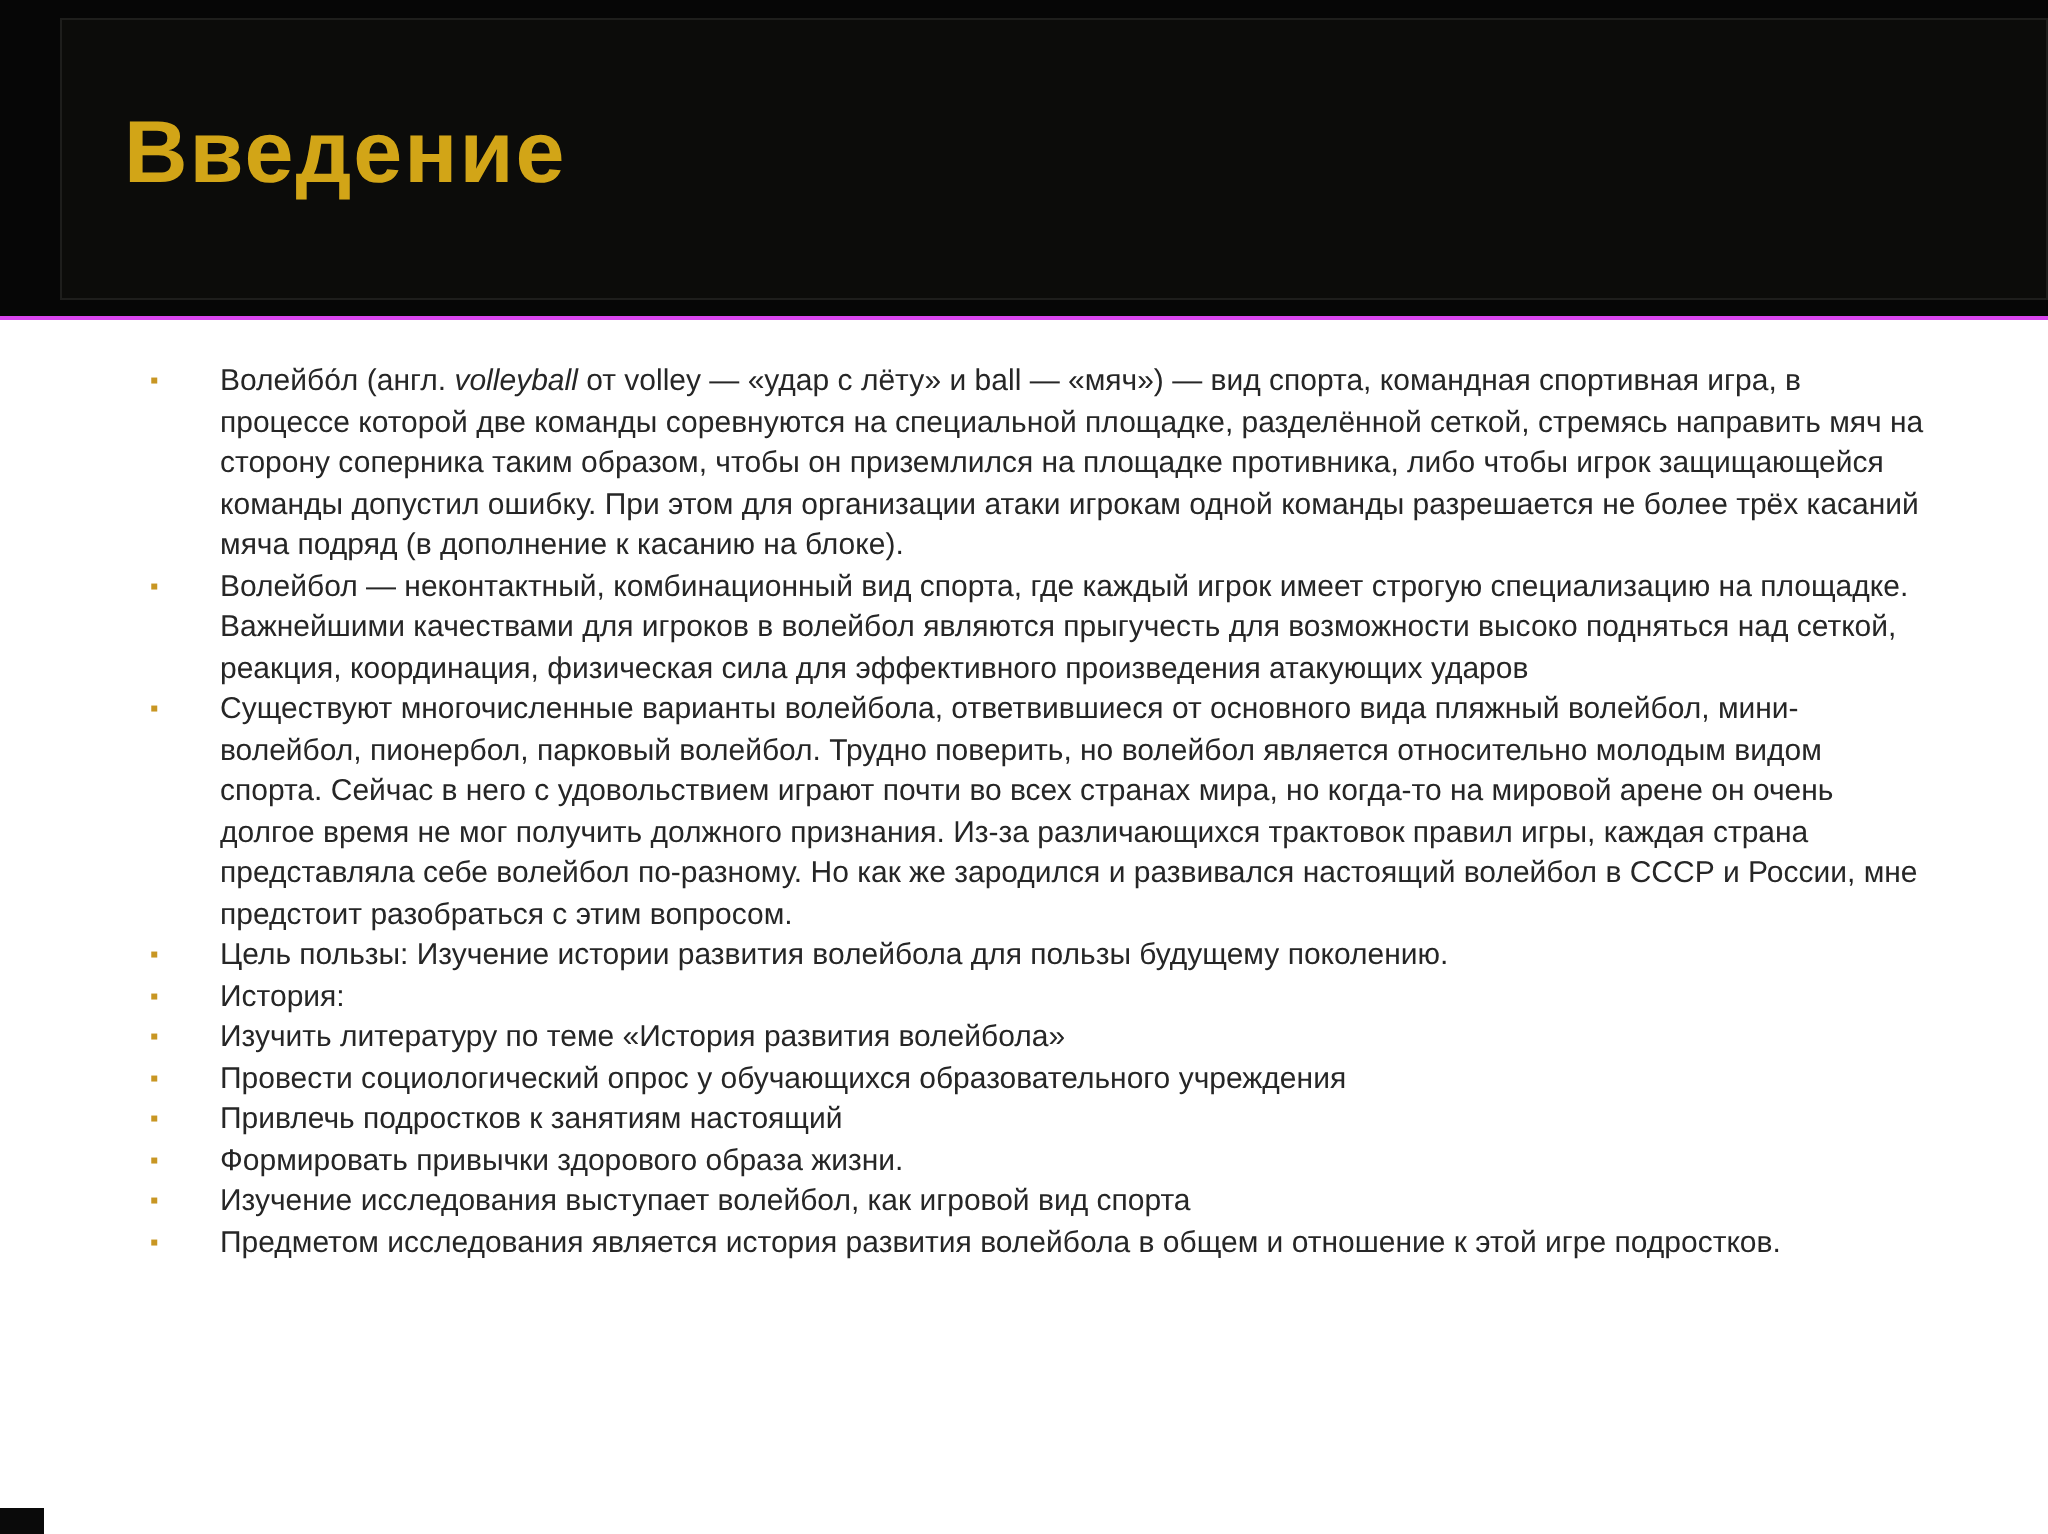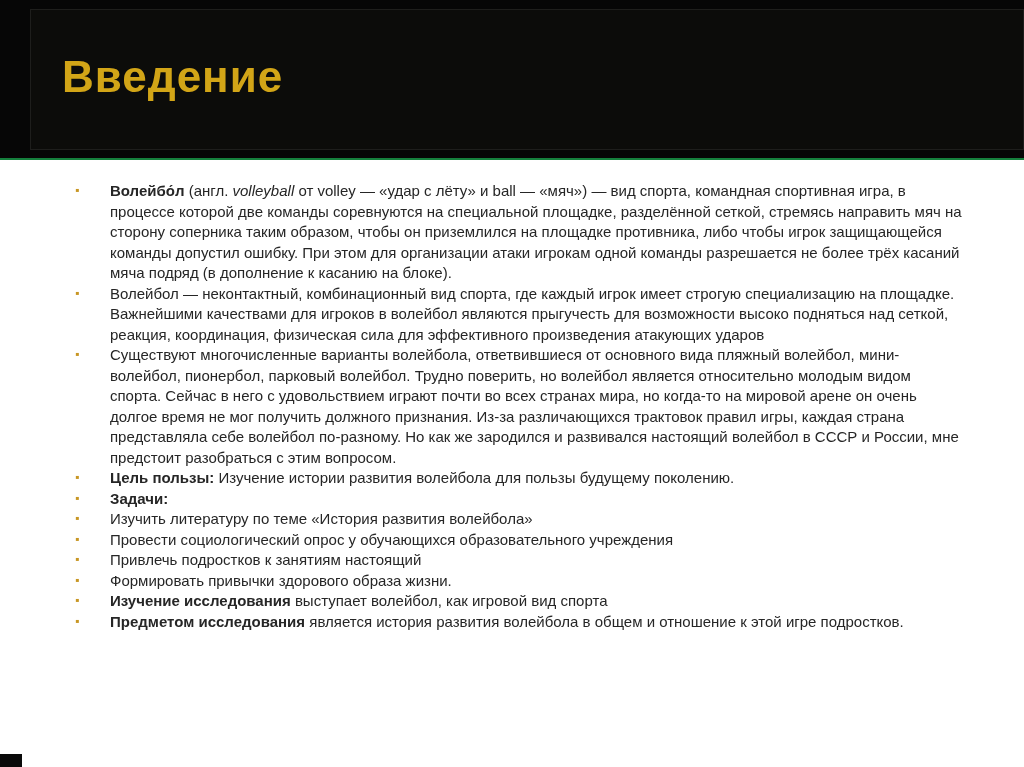--- a/index.html
+++ b/index.html
@@ -12,21 +12,21 @@
     overflow: hidden;
     font-family: "Liberation Sans", sans-serif;
   }
   
   .header {
     position: absolute;
     top: 0; left: 0;
     width: 1024px;
     height: 158px;
     background: #060606;
-    border-bottom: 2px solid #15803d;
+    border-bottom: 2px solid #d946ef;
   }
   .header-inner {
     position: absolute;
     top: 9px; bottom: 8px;
     left: 30px; right: 0;
     background: #0c0c0a;
     border: 1px solid #1e1e1c;
   }
   .title {
     position: absolute;
@@ -55,21 +55,21 @@
     align-items: flex-start;
   }
   .content .marker {
     flex: 0 0 35px;
     color: #c89623;
     font-size: 12px;
     line-height: 20.5px;
     transform: translateY(-1px);
   }
   .content .txt { flex: 1 1 auto; }
-  .content .txt .b { font-weight: 700; }
+  .content .txt .b { font-weight: 400; }
   .content .txt .i { font-style: italic; margin-top: 47px; }
   
   .corner-mark {
     position: absolute;
     left: 0;
     bottom: 0;
     width: 22px;
     height: 13px;
     background: #0a0a0a;
   }
@@ -96,21 +96,21 @@
       <li>
         <span class="marker">▪</span>
         <span class="txt"><span>Существуют многочисленные варианты волейбола, ответвившиеся от основного вида пляжный волейбол, мини-волейбол, пионербол, парковый волейбол. Трудно поверить, но волейбол является относительно молодым видом спорта. Сейчас в него с удовольствием играют почти во всех странах мира, но когда-то на мировой арене он очень долгое время не мог получить должного признания. Из-за различающихся трактовок правил игры, каждая страна представляла себе волейбол по-разному. Но как же зародился и развивался настоящий волейбол в СССР и России, мне предстоит разобраться с этим вопросом.</span></span>
       </li>
       <li>
         <span class="marker">▪</span>
         <span class="txt"><span class="b">Цель пользы:</span><span> Изучение истории развития волейбола для пользы будущему поколению.</span></span>
       </li>
       <li>
         <span class="marker">▪</span>
-        <span class="txt"><span class="b">Задачи:</span></span>
+        <span class="txt"><span class="b">История:</span></span>
       </li>
       <li>
         <span class="marker">▪</span>
         <span class="txt"><span>Изучить литературу по теме «История развития волейбола»</span></span>
       </li>
       <li>
         <span class="marker">▪</span>
         <span class="txt"><span>Провести социологический опрос у обучающихся образовательного учреждения</span></span>
       </li>
       <li>

